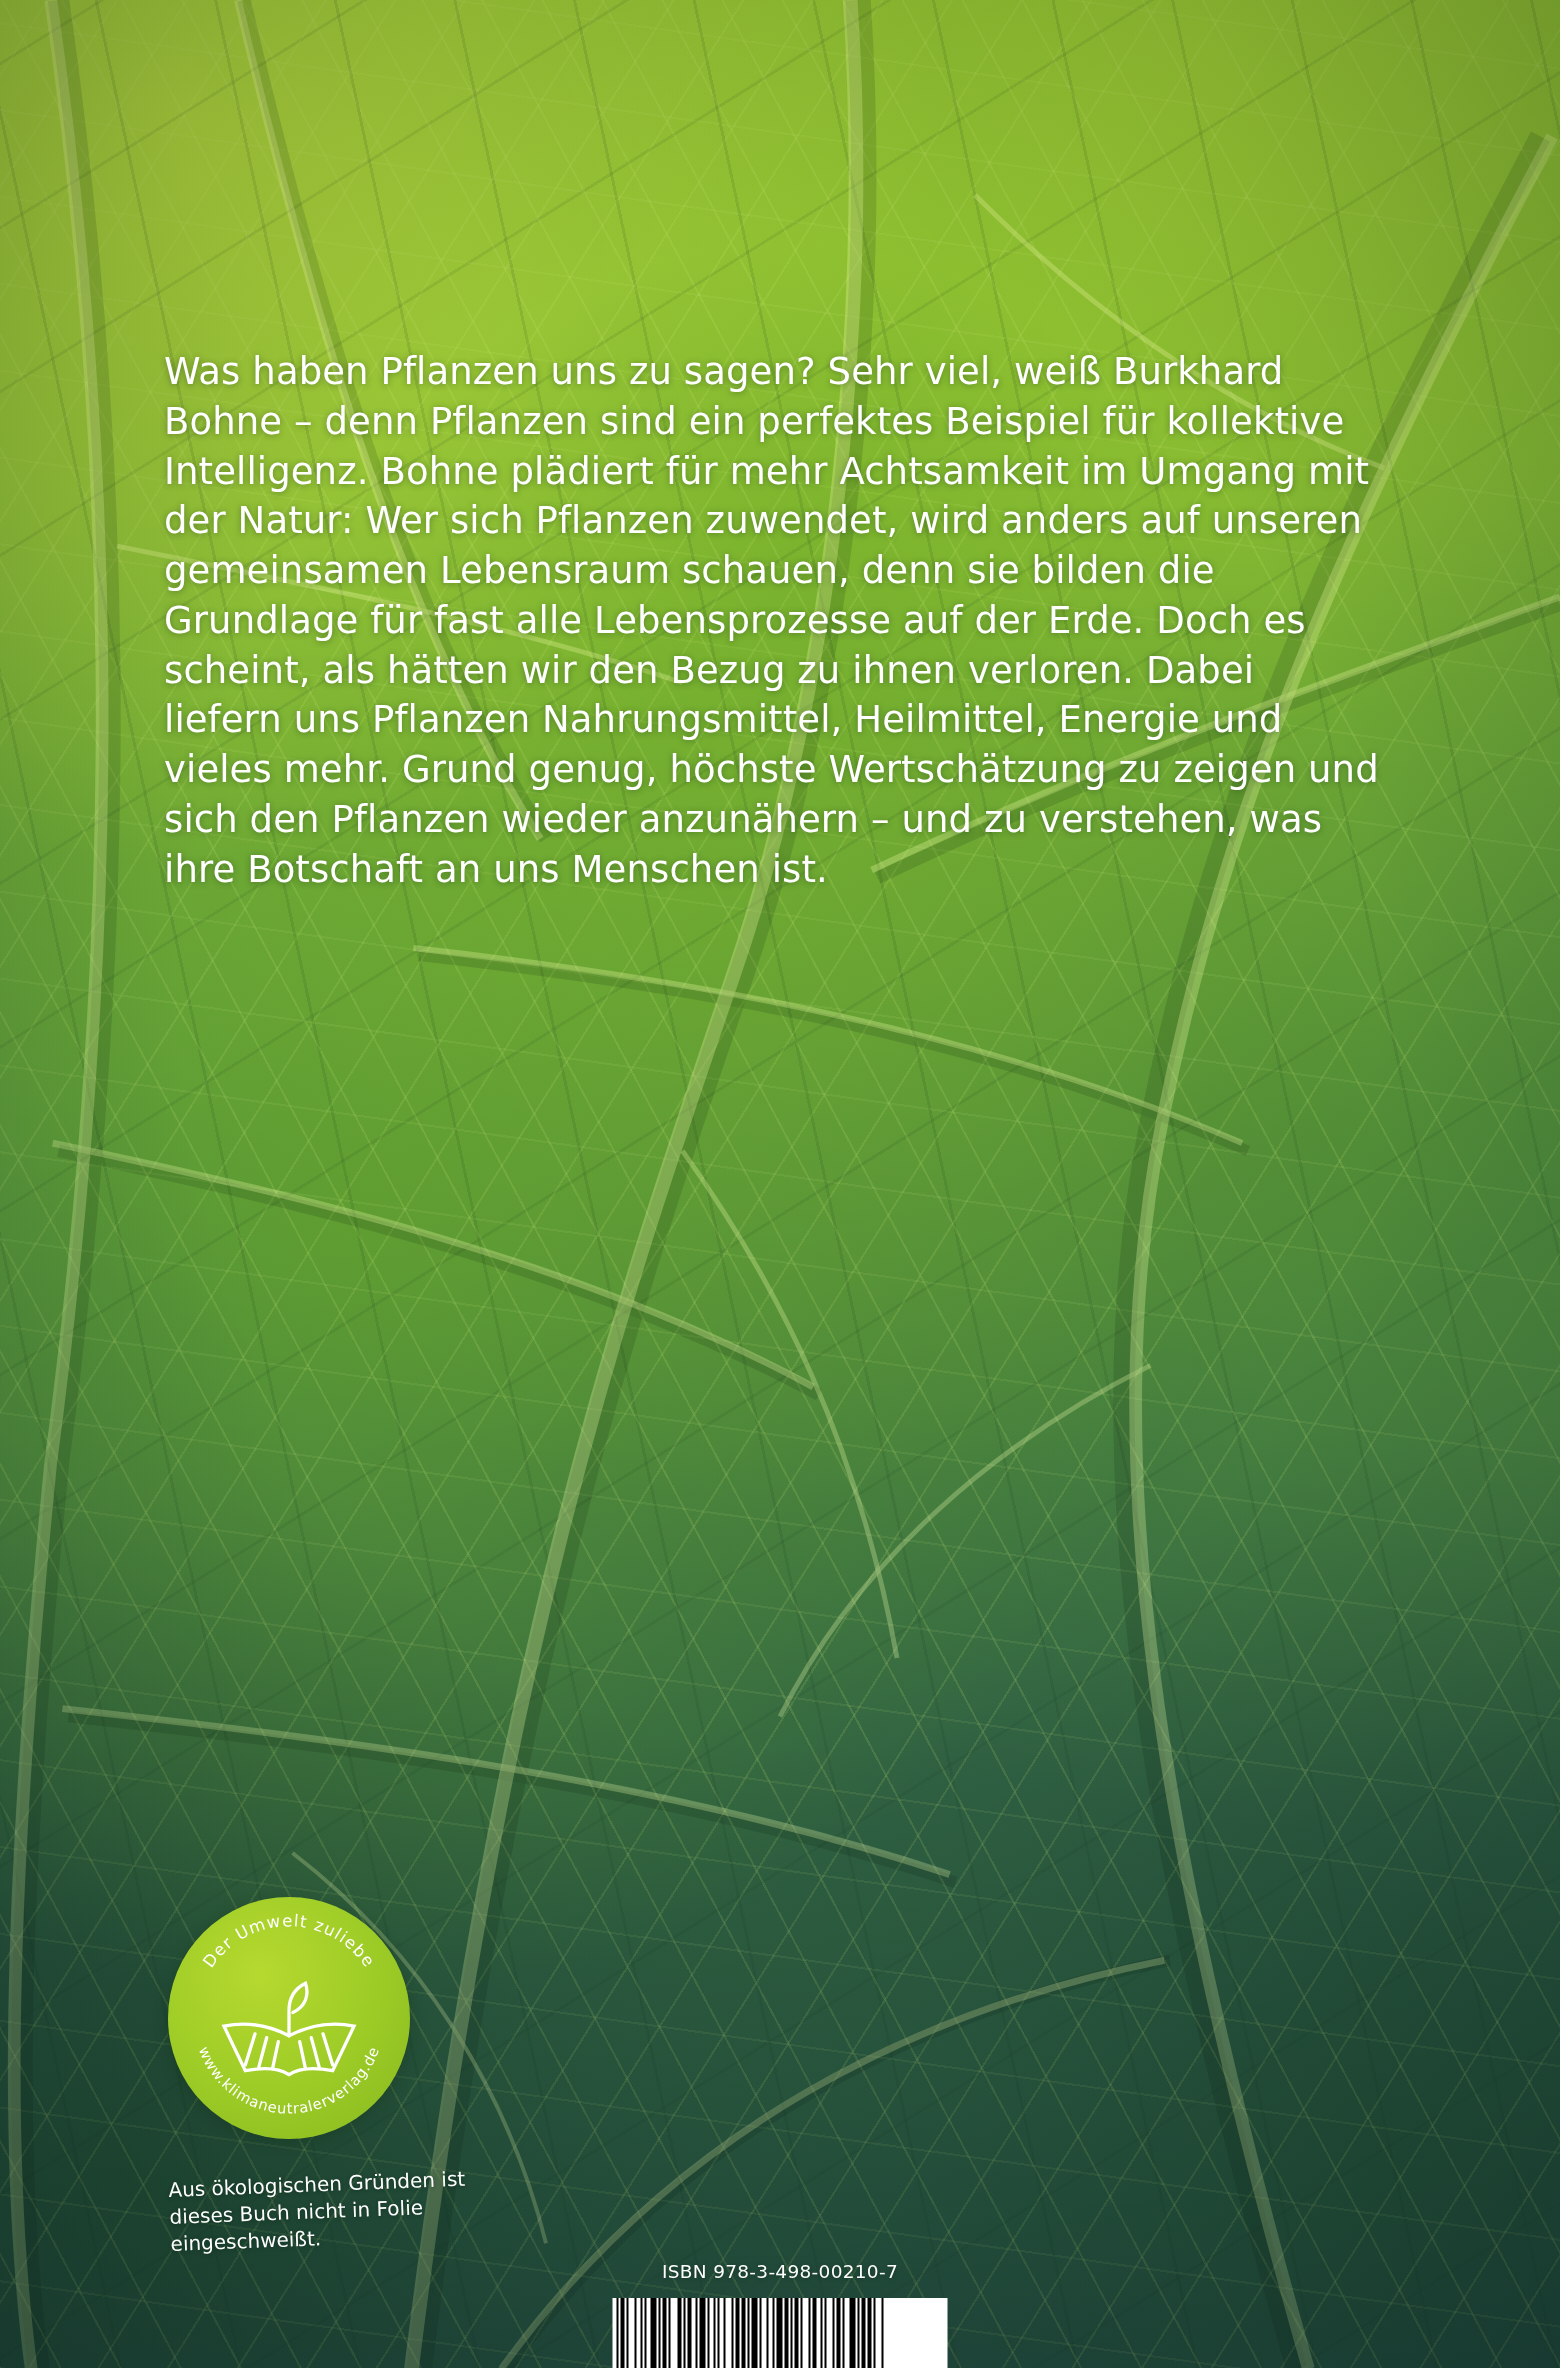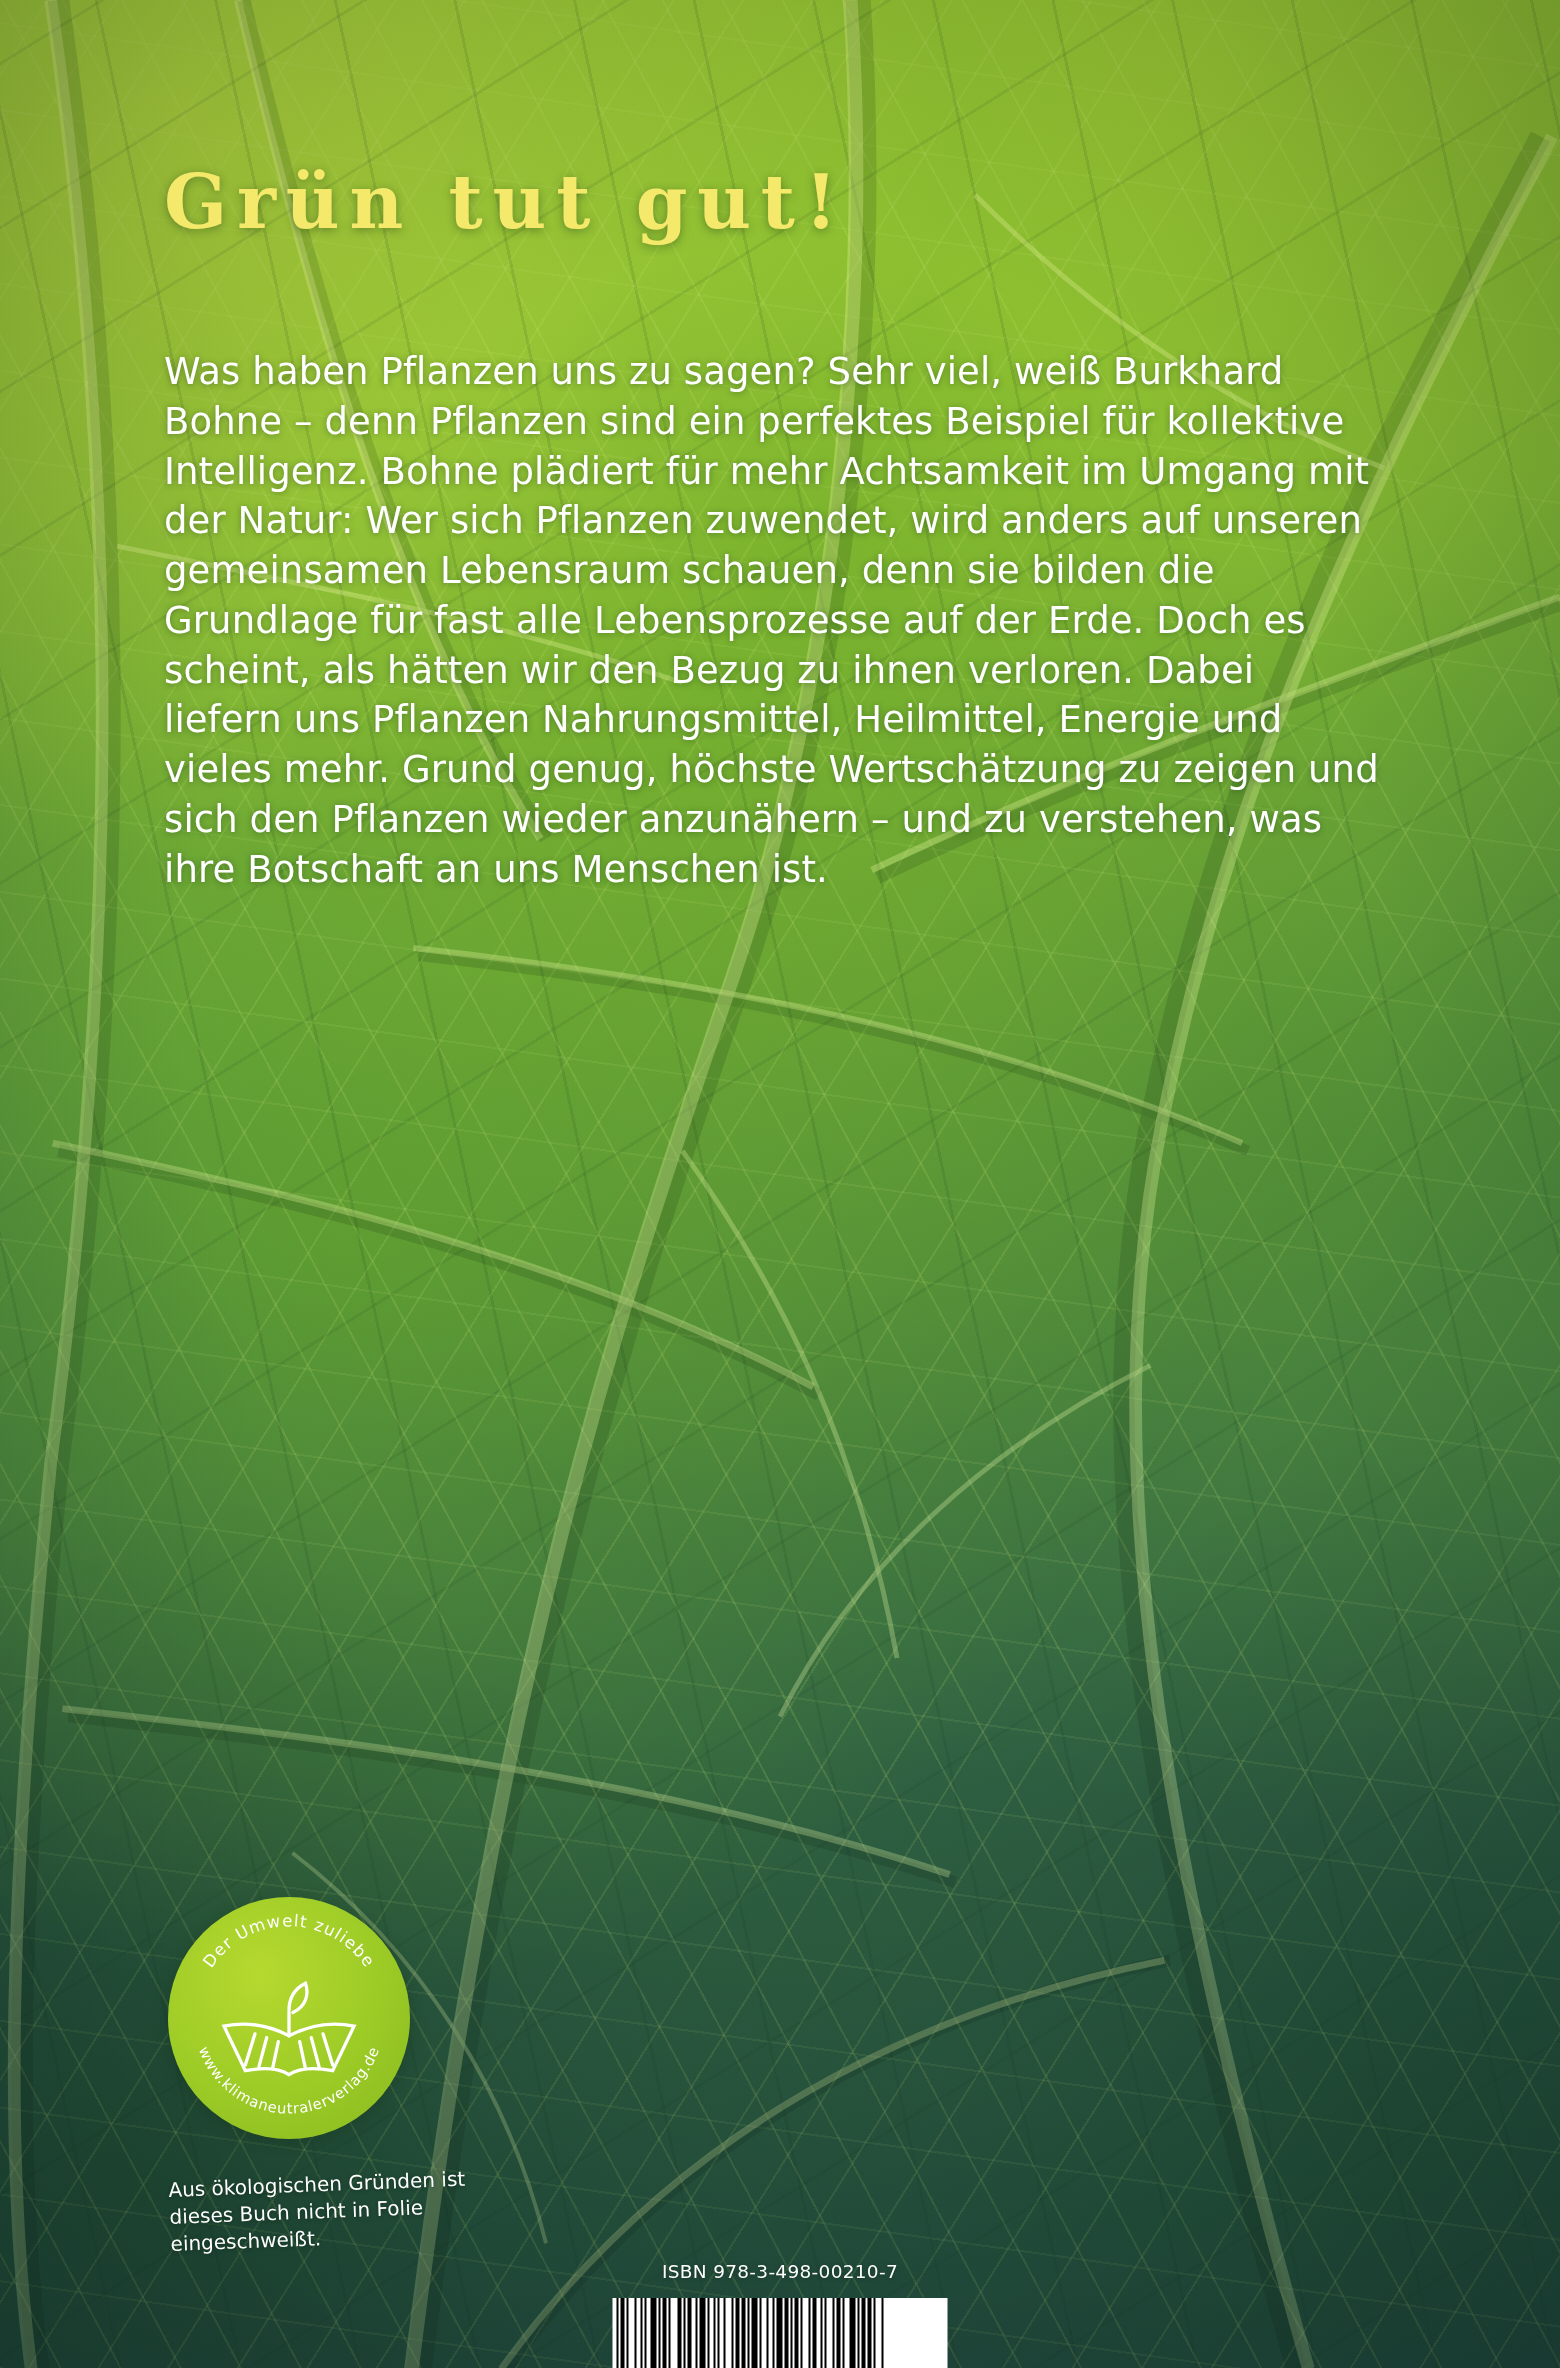--- a/index.html
+++ b/index.html
@@ -212,21 +212,20 @@
       <path d="M1180 1400 C 1020 1480, 880 1600, 800 1760" stroke-width="5"></path>
       <path d="M120 560 C 320 600, 520 640, 700 700" stroke-width="5"></path>
       <path d="M1000 200 C 1120 320, 1260 420, 1420 480" stroke-width="5"></path>
       <path d="M300 1900 C 430 2000, 520 2140, 560 2300" stroke-width="4"></path>
     </g>
   </svg>
 
   <div class="vignette"></div>
 
   <div class="content">
-    <h1 class="headline">Grün tut gut!</h1>
 
     <p class="blurb">Was haben Pflanzen uns zu sagen? Sehr viel, weiß Burkhard Bohne – denn Pflanzen sind ein perfektes Beispiel für kollektive Intelligenz. Bohne plädiert für mehr Achtsamkeit im Umgang mit der Natur: Wer sich Pflanzen zuwendet, wird anders auf unseren gemeinsamen Lebensraum schauen, denn sie bilden die Grundlage für fast alle Lebensprozesse auf der Erde. Doch es scheint, als hätten wir den Bezug zu ihnen verloren. Dabei liefern uns Pflanzen Nahrungsmittel, Heilmittel, Energie und vieles mehr. Grund genug, höchste Wertschätzung zu zeigen und sich den Pflanzen wieder anzunähern – und zu verstehen, was ihre Botschaft an uns Menschen ist.</p>
 
     <div class="seal">
       <svg class="ring-text" viewBox="0 0 248 248">
         <defs>
           <path id="arcTop" d="M 30 124 A 94 94 0 0 1 218 124"></path>
           <path id="arcBottom" d="M 26 124 A 98 98 0 0 0 222 124"></path>
         </defs>
         <text fill="#ffffff" font-family="DejaVu Sans, sans-serif" font-size="17" letter-spacing="1.2">

